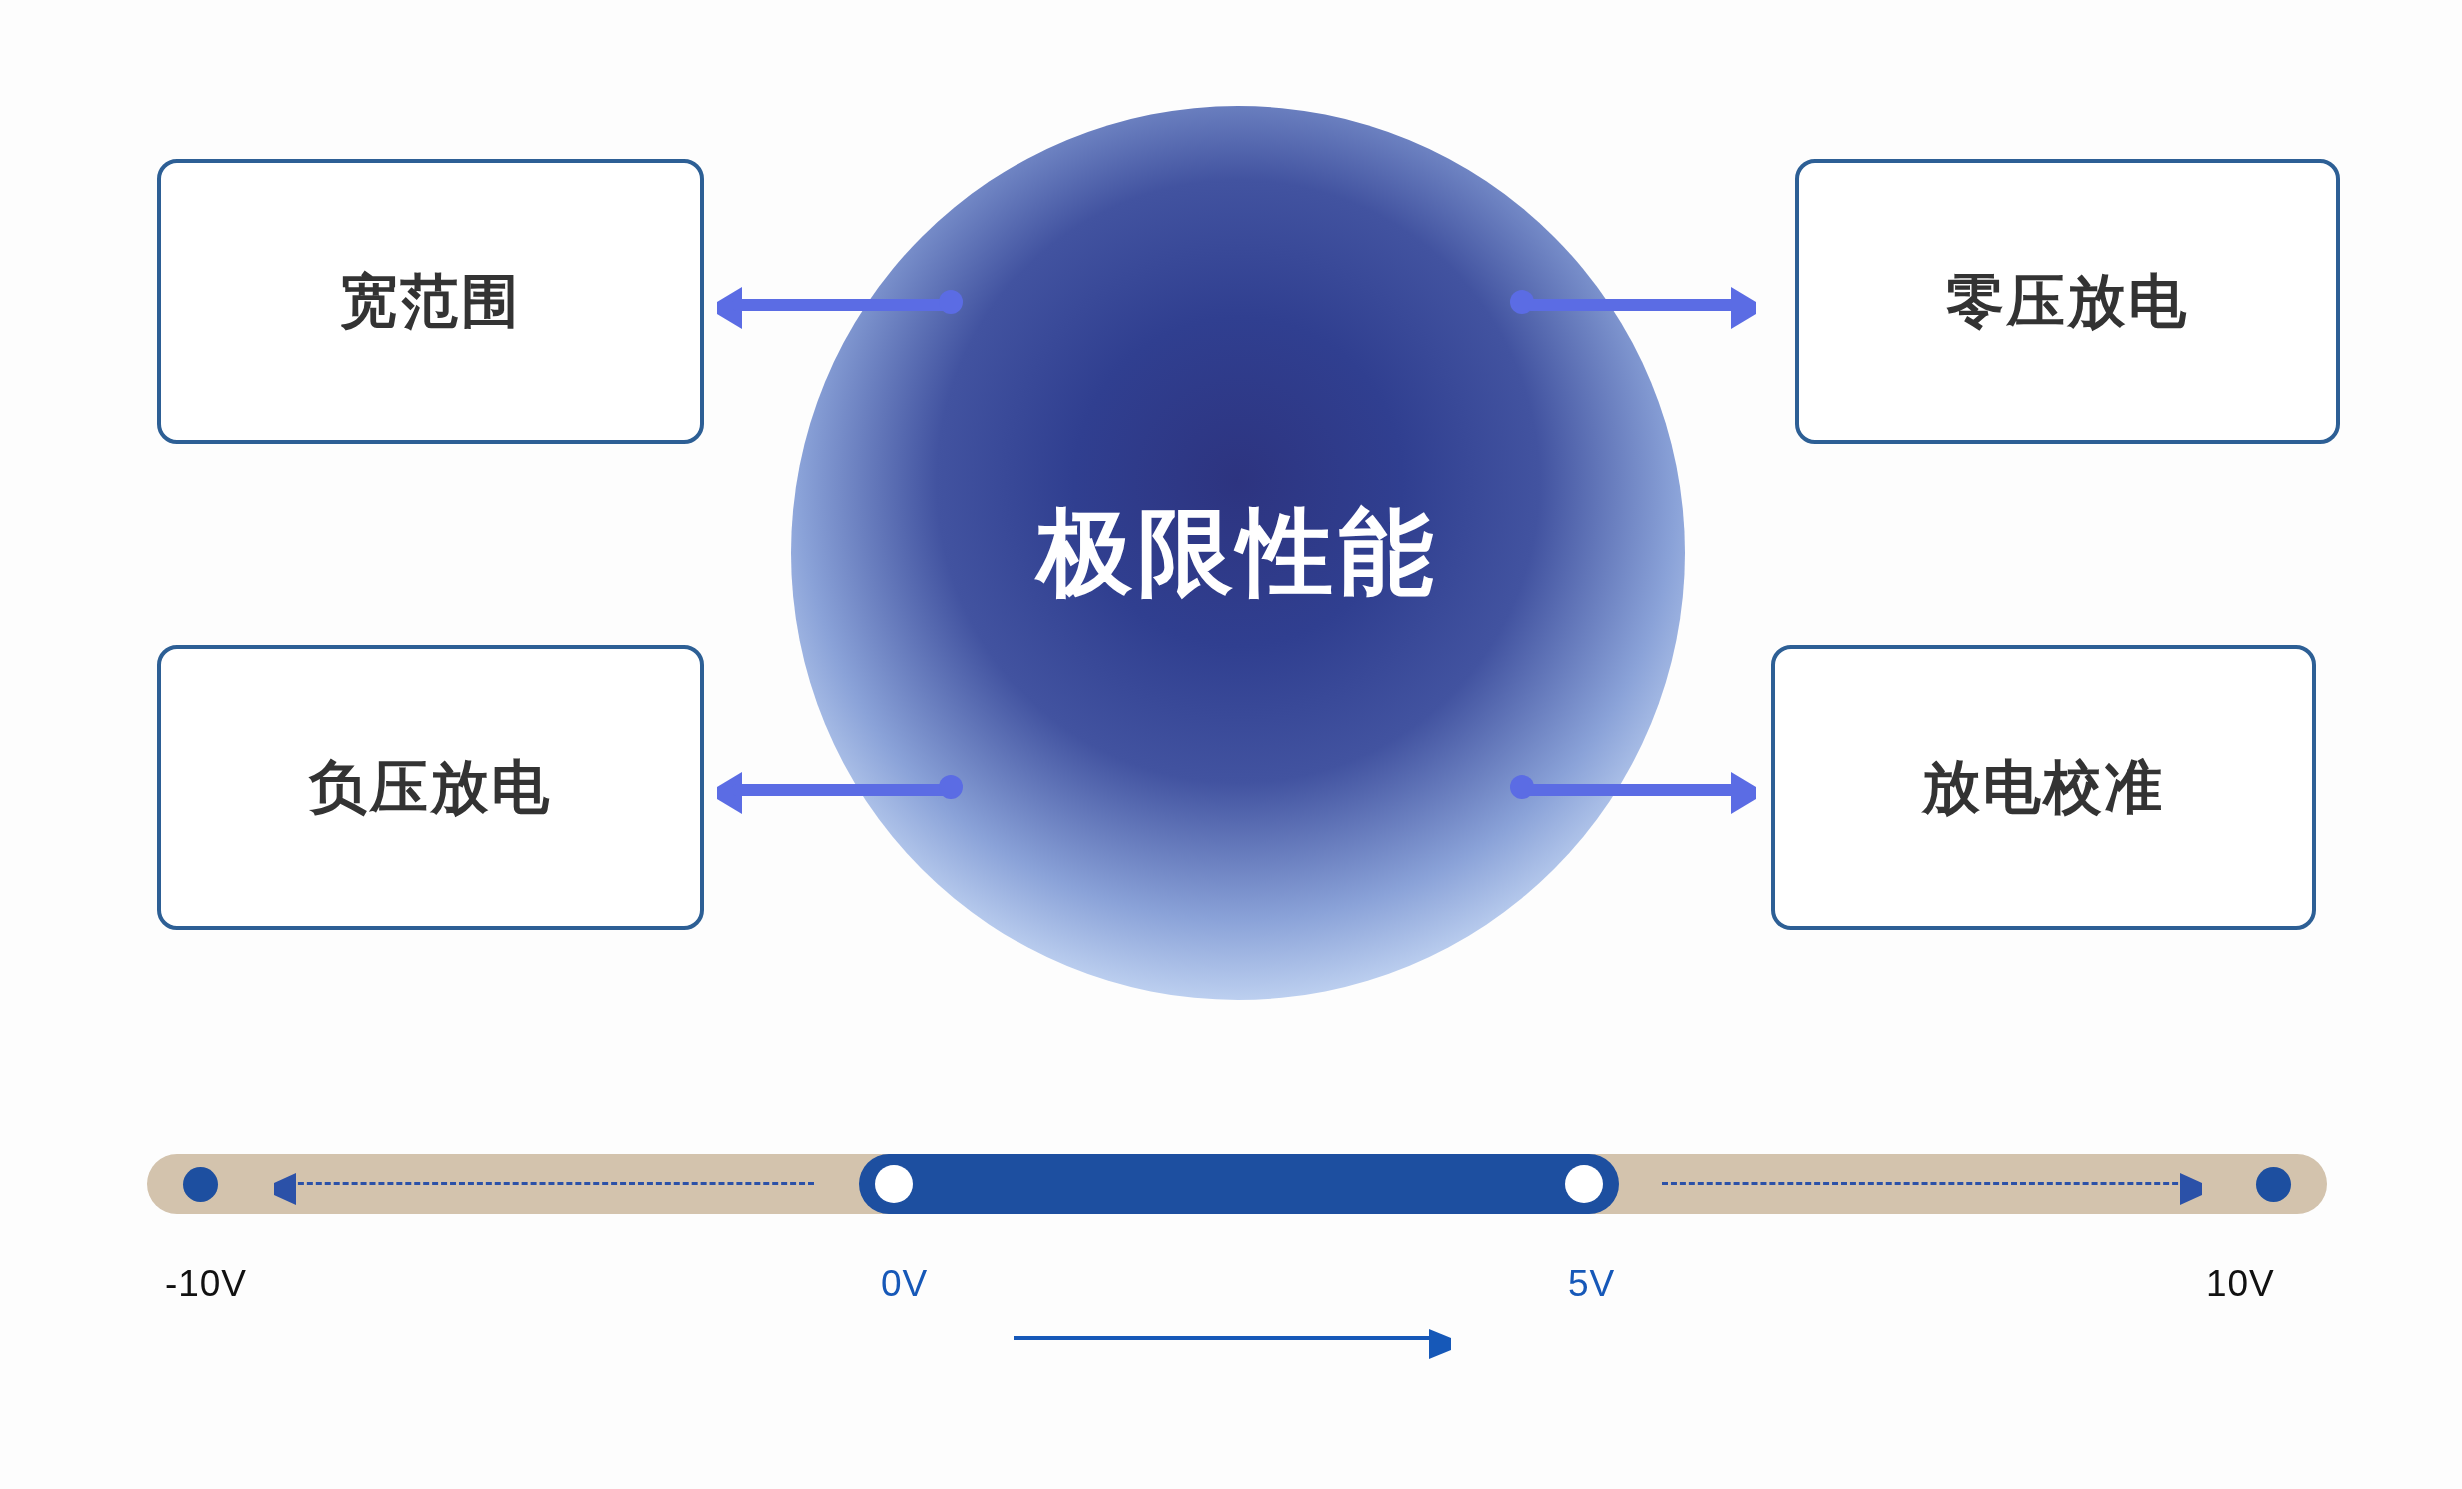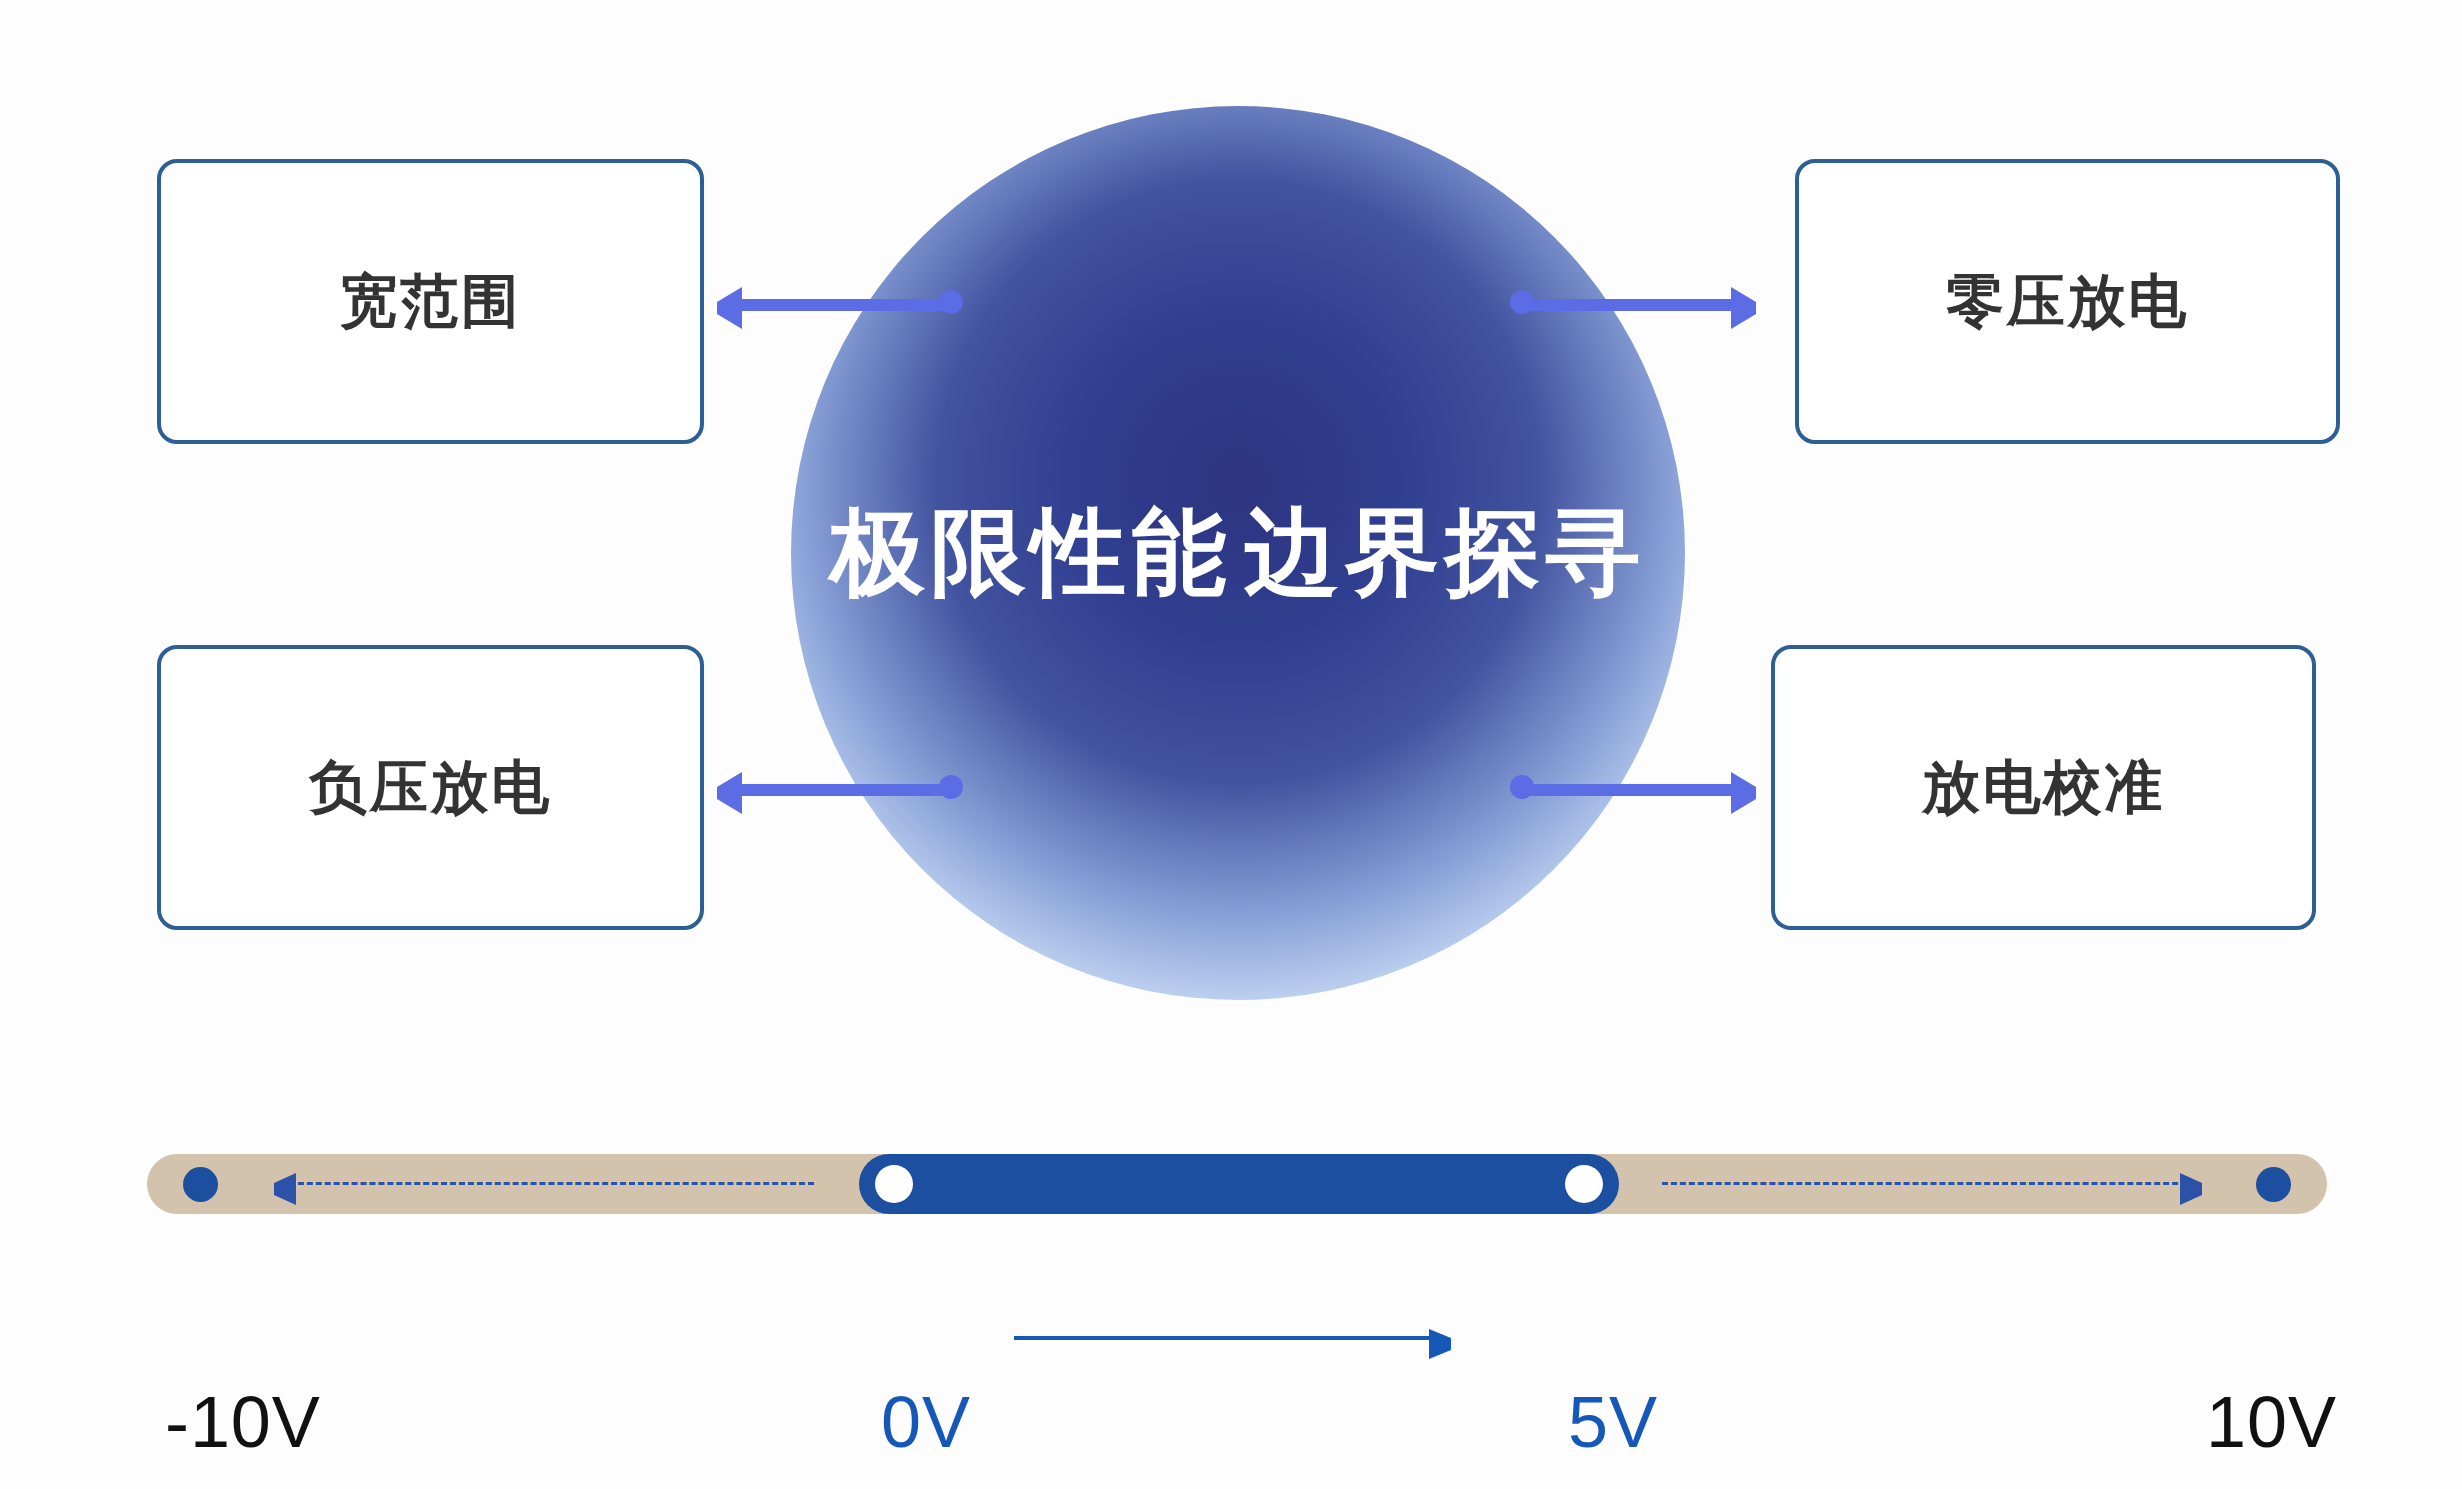--- a/index.html
+++ b/index.html
@@ -104,22 +104,22 @@
     position:absolute; width:0; height:0; top:-12px;
     border-top:10px solid transparent; border-bottom:10px solid transparent;
   }
   .dashed-arrow .head.left  { border-right:22px solid var(--dashed-arrow,#2b51a8); left:-18px; }
   .dashed-arrow .head.right { border-left:22px solid var(--dashed-arrow,#2b51a8); right:-18px; }
   .dash-left  { left:274px;  top:1176px; width:534px; }
   .dash-right { left:1656px; top:1176px; width:534px; }
 
   
   .vlabel {
-    position:absolute; top:1369px;
-    font-size:72px; font-weight:500;
+    position:absolute; top:1251px;
+    font-size:37px; font-weight:500;
     color:var(--voltage-dark,#111111);
     letter-spacing:0.9px;
   }
   .vlabel.blue { color:var(--voltage-accent,#1658b8); }
   .lbl-min  { left:153px; }
   .lbl-zero { left:869px; }
   .lbl-five { left:1516px;margin-left:40px; }
   .lbl-max  { left:2194px; }
 
   .solid-arrow {
@@ -130,21 +130,20 @@
     position:absolute; width:0; height:0; top:-11px; right:-20px;
     border-top:9px solid transparent; border-bottom:9px solid transparent;
     border-left:22px solid var(--voltage-accent,#1658b8);
   }
 </style>
 </head>
 <body>
 
 <div class="sphere">
   <div class="sphere-line">极限性能</div>
-  <div class="sphere-line">边界探寻</div>
 </div>
 
 <div class="box box-tl">
   <span class="box-label">宽范围</span>
 </div>
 <div class="box box-bl">
   <span class="box-label">负压放电</span>
 </div>
 <div class="box box-tr">
   <span class="box-label">零压放电</span>

